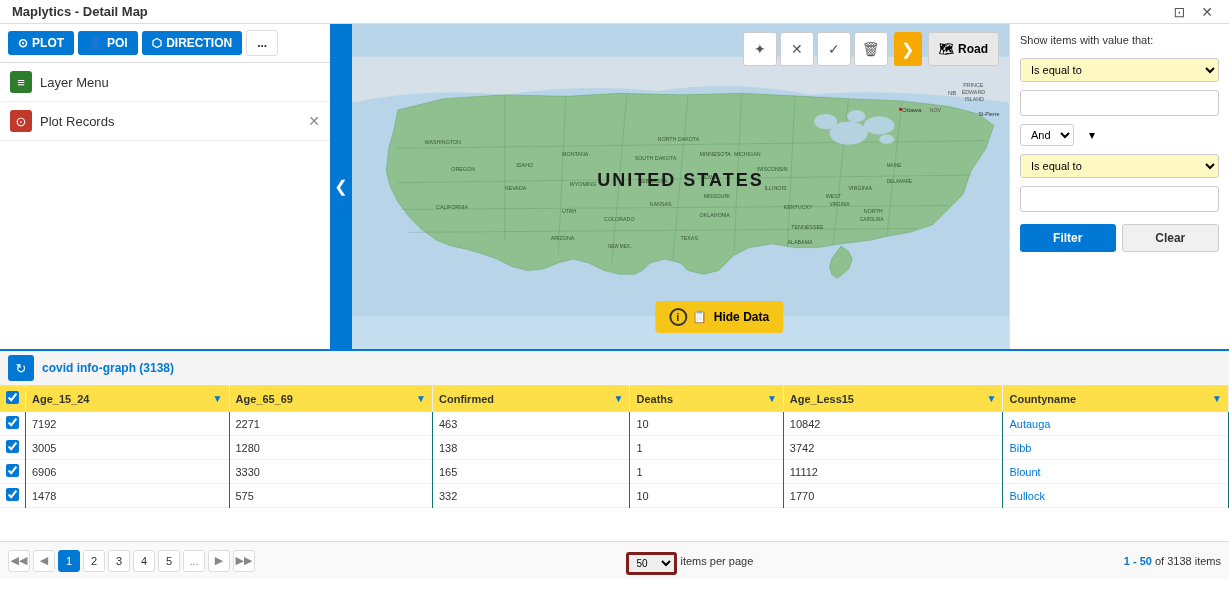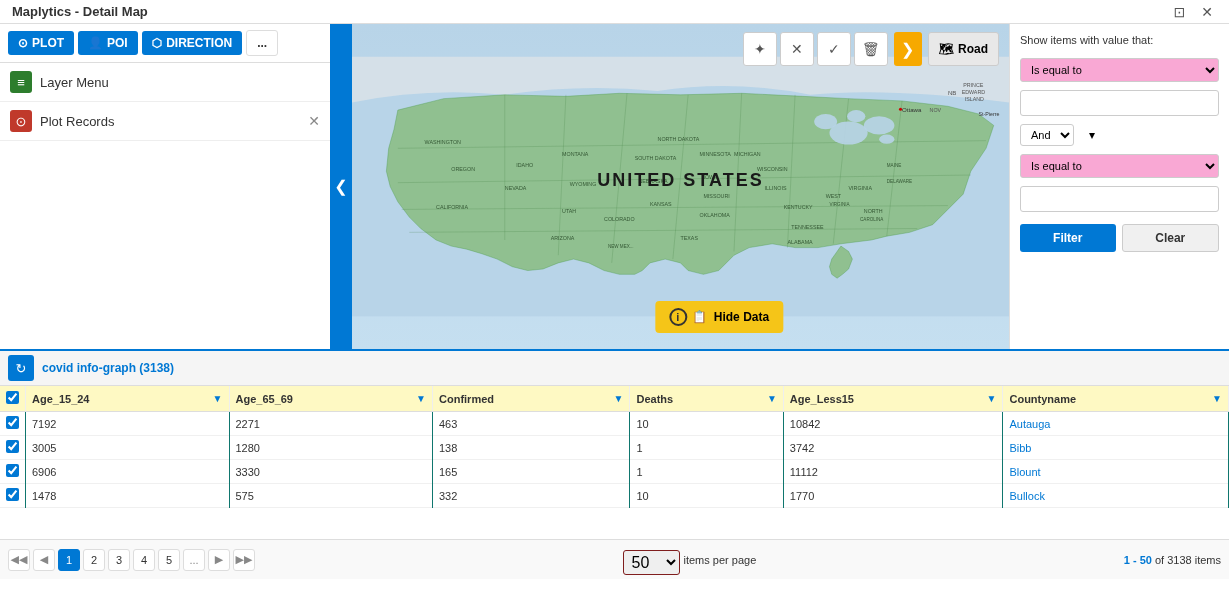--- a/index.html
+++ b/index.html
@@ -167,21 +167,21 @@
       z-index: 10;
       position: relative;
     }
     .right-panel-title { font-size: 11px; color: #333; margin-bottom: 4px; }
     .filter-select {
       width: 100%;
       padding: 4px 6px;
       border: 1px solid #ccc;
       border-radius: 3px;
       font-size: 11px;
-      background: #f9a8d4;
+      background: #fef9c3;
     }
     .filter-input {
       width: 100%;
       padding: 4px 6px;
       border: 1px solid #ccc;
       border-radius: 3px;
       font-size: 11px;
       height: 26px;
     }
     .filter-and-row {
@@ -262,21 +262,21 @@
       flex: 1;
       overflow-y: auto;
       overflow-x: hidden;
     }
     table {
       width: 100%;
       border-collapse: collapse;
       font-size: 11px;
     }
     thead th {
-      background: #fef9c3;
+      background: #fde047;
       border-bottom: 1px solid #ddd;
       border-right: 1px solid #eee;
       padding: 5px 6px;
       text-align: left;
       font-weight: 600;
       color: #333;
       white-space: nowrap;
       position: sticky;
       top: 0;
       z-index: 5;
@@ -320,23 +320,23 @@
       font-size: 11px;
       display: flex;
       align-items: center;
       justify-content: center;
       color: #333;
     }
     .page-btn.active { background: #0078d4; color: #fff; border-color: #0078d4; }
     .page-btn.nav { color: #888; }
     .page-size-select {
       padding: 2px 4px;
-      border: 1px solid #7f1d1d;
-      border-radius: 3px;
-      font-size: 16px;
+      border: 3px solid #7f1d1d;
+      border-radius: 3px;
+      font-size: 10px;
       margin-top: 6px;
     }
     .page-info { font-size: 11px; color: #333; text-align: center; }
     .page-info span { color: #0078d4; font-weight: 600; }
     .items-per-page { display: flex; align-items: center; gap: 4px; color: #333; font-size: 11px; }
 
     
     .data-table::-webkit-scrollbar { width: 8px; }
     .data-table::-webkit-scrollbar-thumb { background: #ccc; border-radius: 4px; }
 

